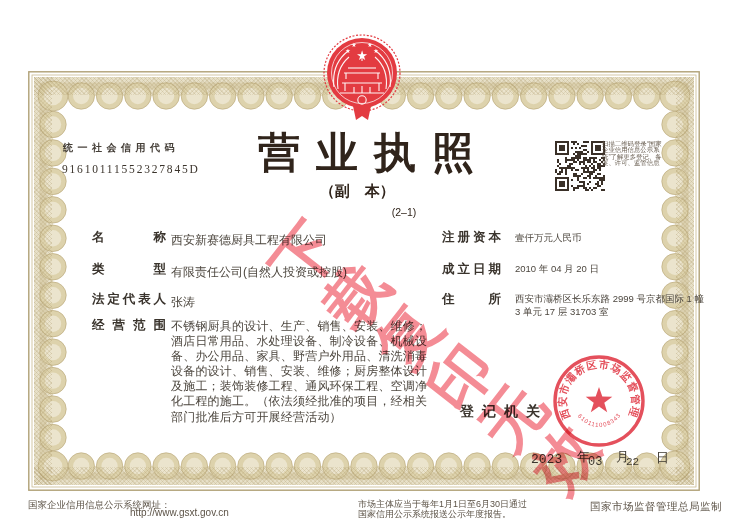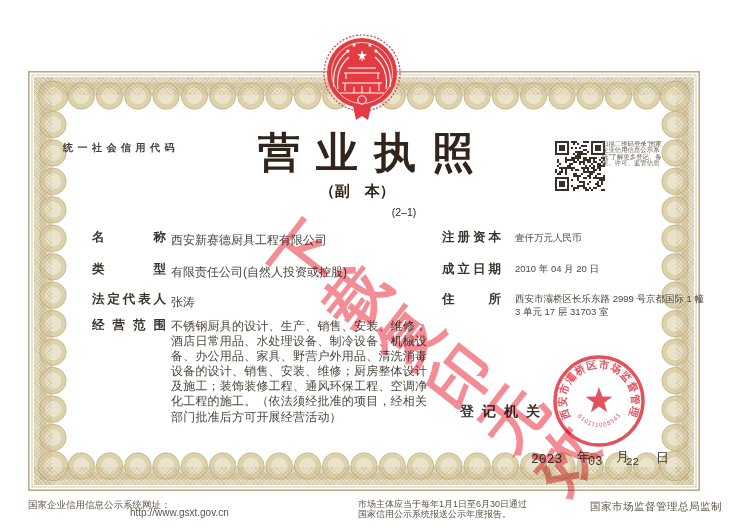--- a/index.html
+++ b/index.html
@@ -218,20 +218,21 @@
         </g>
     </svg>
     <div class="hatch t"></div>
     <div class="hatch b"></div>
     <div class="hatch l"></div>
     <div class="hatch r"></div>
 
     <div class="content">
 
       <div class="abs" id="credit-label">统一社会信用代码</div>
+      <div class="abs" id="credit-code">91610111552327845D</div>
 
       <div class="abs" id="title">营业执照</div>
       <div class="abs" id="subtitle-row">
         <span id="subtitle">（副　本）</span>
         <span id="copy-no">(2–1)</span>
       </div>
 
       <svg class="abs" id="qr" width="50" height="50" viewBox="0 0 25 25">
           <rect x="0" y="0" width="25" height="25" fill="#ffffff"></rect>
           <rect x="0" y="0" width="7" height="7" fill="#3a3028"></rect>

